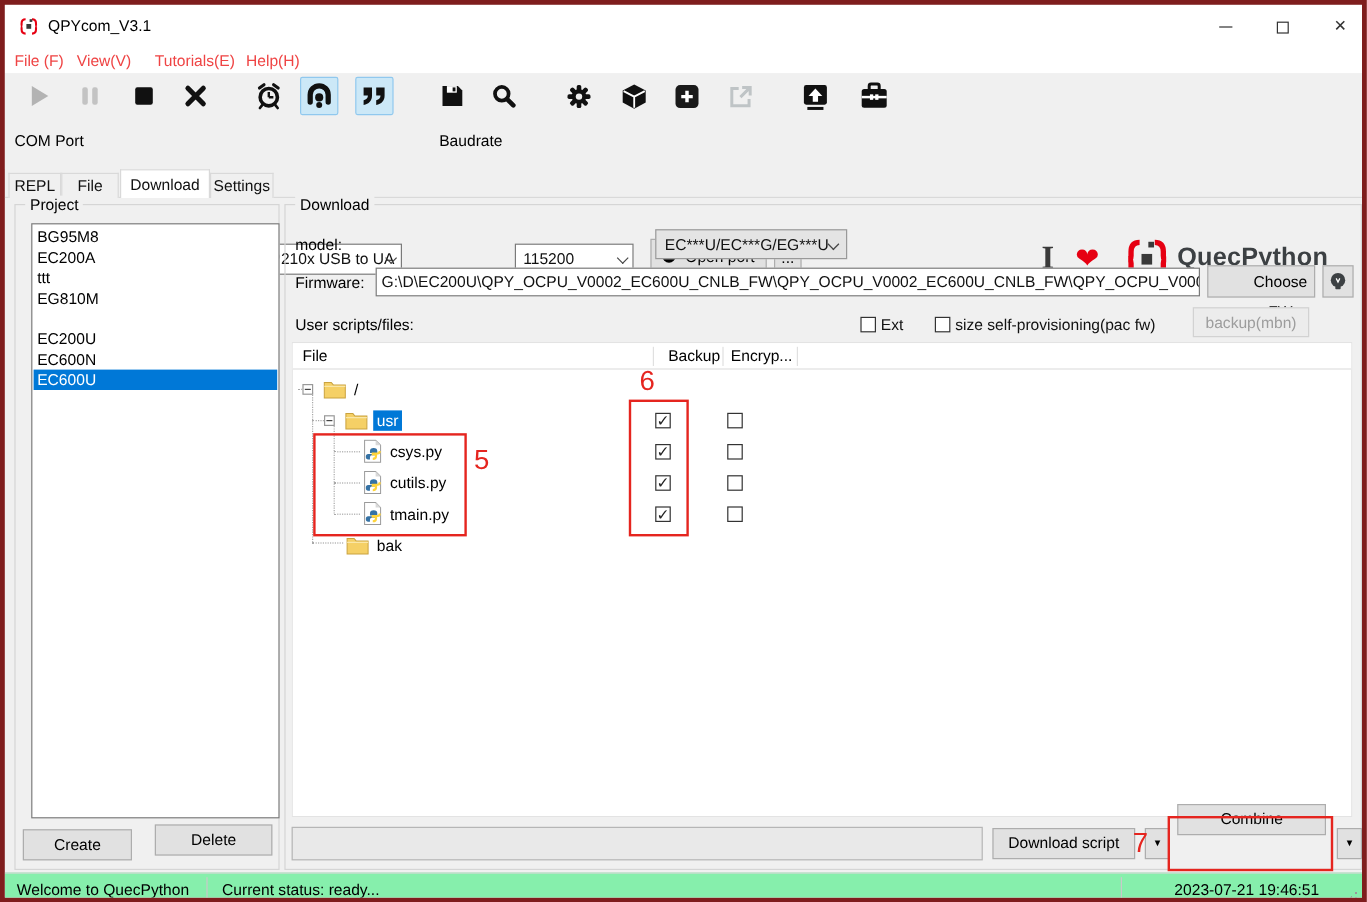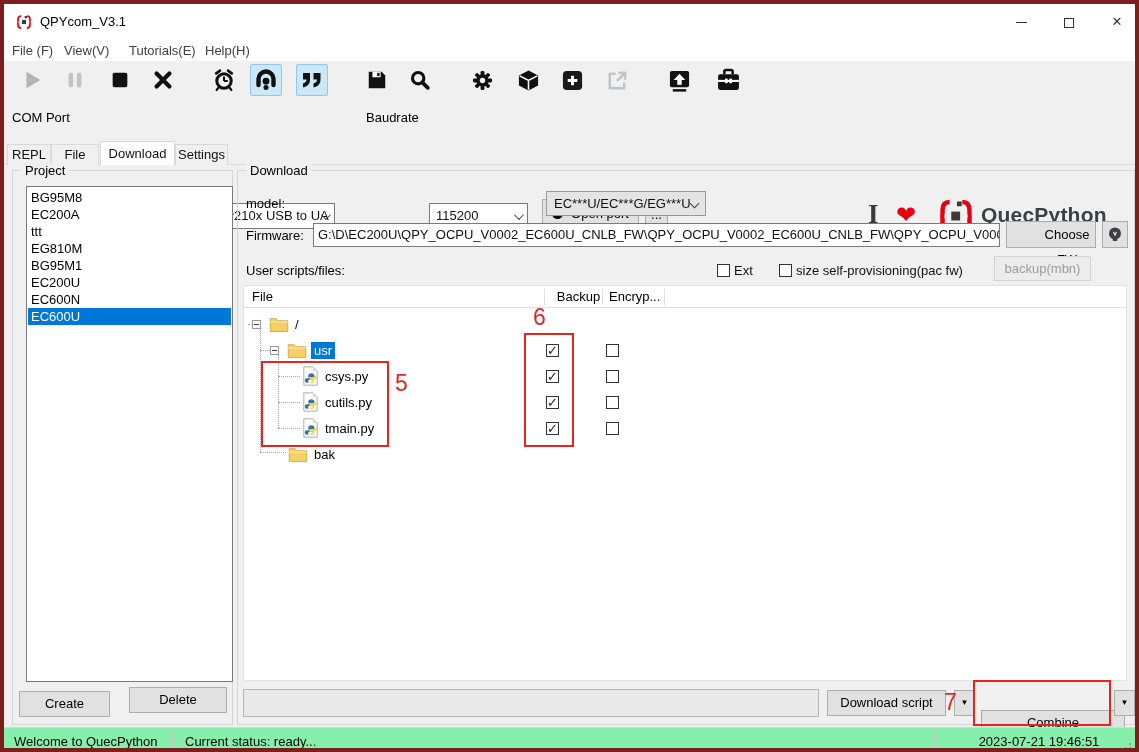--- a/index.html
+++ b/index.html
@@ -12,21 +12,21 @@
   .app-icon { position:absolute; left:12px; top:10px; width:16px; height:16px; }
   .app-title { position:absolute; left:36px; top:10px; font-size:13px; color:#000; }
   .win-btn { position:absolute; top:6px; width:34px; height:24px; text-align:center; line-height:24px; color:#333; }
   .btn-min { left:1000px; } .btn-max { left:1048px; } .btn-close { left:1096px; }
   .glyph-min { display:inline-block; width:11px; border-top:1px solid #333; vertical-align:middle; }
   .glyph-max { display:inline-block; width:10px; height:10px; border:1px solid #333; vertical-align:middle; }
   .glyph-close { font-size:13px; }
 
   
   .menubar { position:absolute; top:36px; left:0; right:0; height:21px; background:#fff; }
-  .menu-item { position:absolute; top:2px; height:18px; line-height:18px; color:#404040; }
+  .menu-item { position:absolute; top:2px; height:18px; line-height:18px; color:#ef4444; }
 
   
   .toolbar { position:absolute; top:57px; left:0; right:0; height:38px; background:#f0f0f0; }
   .tool-btn { position:absolute; top:3px; width:32px; height:32px; display:flex; align-items:center; justify-content:center; border-radius:2px; }
   .tool-btn.active { background:#cce8f7; border:1px solid #90c8ee; }
   .tool-btn svg { display:block; }
 
   
   .connrow { position:absolute; top:95px; left:0; right:0; height:42px; background:#f0f0f0; }
   .conn-label { position:absolute; top:11px; color:#000; }
@@ -264,21 +264,20 @@
     <div class="tab" style="left:171px; width:53px;">Settings</div>
   </div>
 
   <div class="groupbox" style="left:8px; top:166px; width:221px; height:555px;">
     <span class="legend">Project</span>
     <div class="listbox">
       <div class="list-item" style="top:2px">BG95M8</div>
       <div class="list-item" style="top:19px">EC200A</div>
       <div class="list-item" style="top:36px">ttt</div>
       <div class="list-item" style="top:53px">EG810M</div>
-      <div class="list-item" style="top:70px">BG95M1</div>
       <div class="list-item" style="top:87px">EC200U</div>
       <div class="list-item" style="top:104px">EC600N</div>
       <div class="list-item selected" style="top:121px">EC600U</div>
     </div>
     <div class="btn btn-bottom" style="left:6px; top:520px; width:91px;">Create</div>
     <div class="btn btn-bottom" style="left:116px; top:516px; width:98px;">Delete</div>
   </div>
 
   <div class="groupbox" style="left:233px; top:166px; width:898px; height:555px;">
     <span class="legend">Download</span>
@@ -392,21 +391,21 @@
       <div class="chk cellchk checked" style="left:302px; top:136px;"></div>
       <div class="chk cellchk" style="left:362px; top:58px;"></div>
       <div class="chk cellchk" style="left:362px; top:84px;"></div>
       <div class="chk cellchk" style="left:362px; top:110px;"></div>
       <div class="chk cellchk" style="left:362px; top:136px;"></div>
     </div>
 
     <div class="progress" style="left:5px; top:518px; width:576px; height:28px;"></div>
     <div class="btn btn-bottom" style="left:589px; top:519px; width:119px;">Download script</div>
     <div class="btn drop-btn" style="left:716px; top:519px;"><span>▼</span></div>
-    <div class="btn btn-bottom" style="left:743px; top:539px; width:144px;text-decoration:underline;">Combine</div>
+    <div class="btn btn-bottom" style="left:743px; top:499px; width:124px;">Combine</div>
     <div class="btn drop-btn" style="left:876px; top:519px;"><span>▼</span></div>
   </div>
 
   <div class="red-box" style="left:257px; top:357px; width:128px; height:86px;"></div>
   <span class="red-num" style="left:391px; top:366px;">5</span>
   <div class="red-box" style="left:520px; top:329px; width:50px; height:114px;"></div>
   <span class="red-num" style="left:529px; top:300px;">6</span>
   <span class="red-num" style="left:940px; top:685px;">7</span>
   <div class="red-box" style="left:969px; top:676px; width:138px; height:46px;"></div>
 

